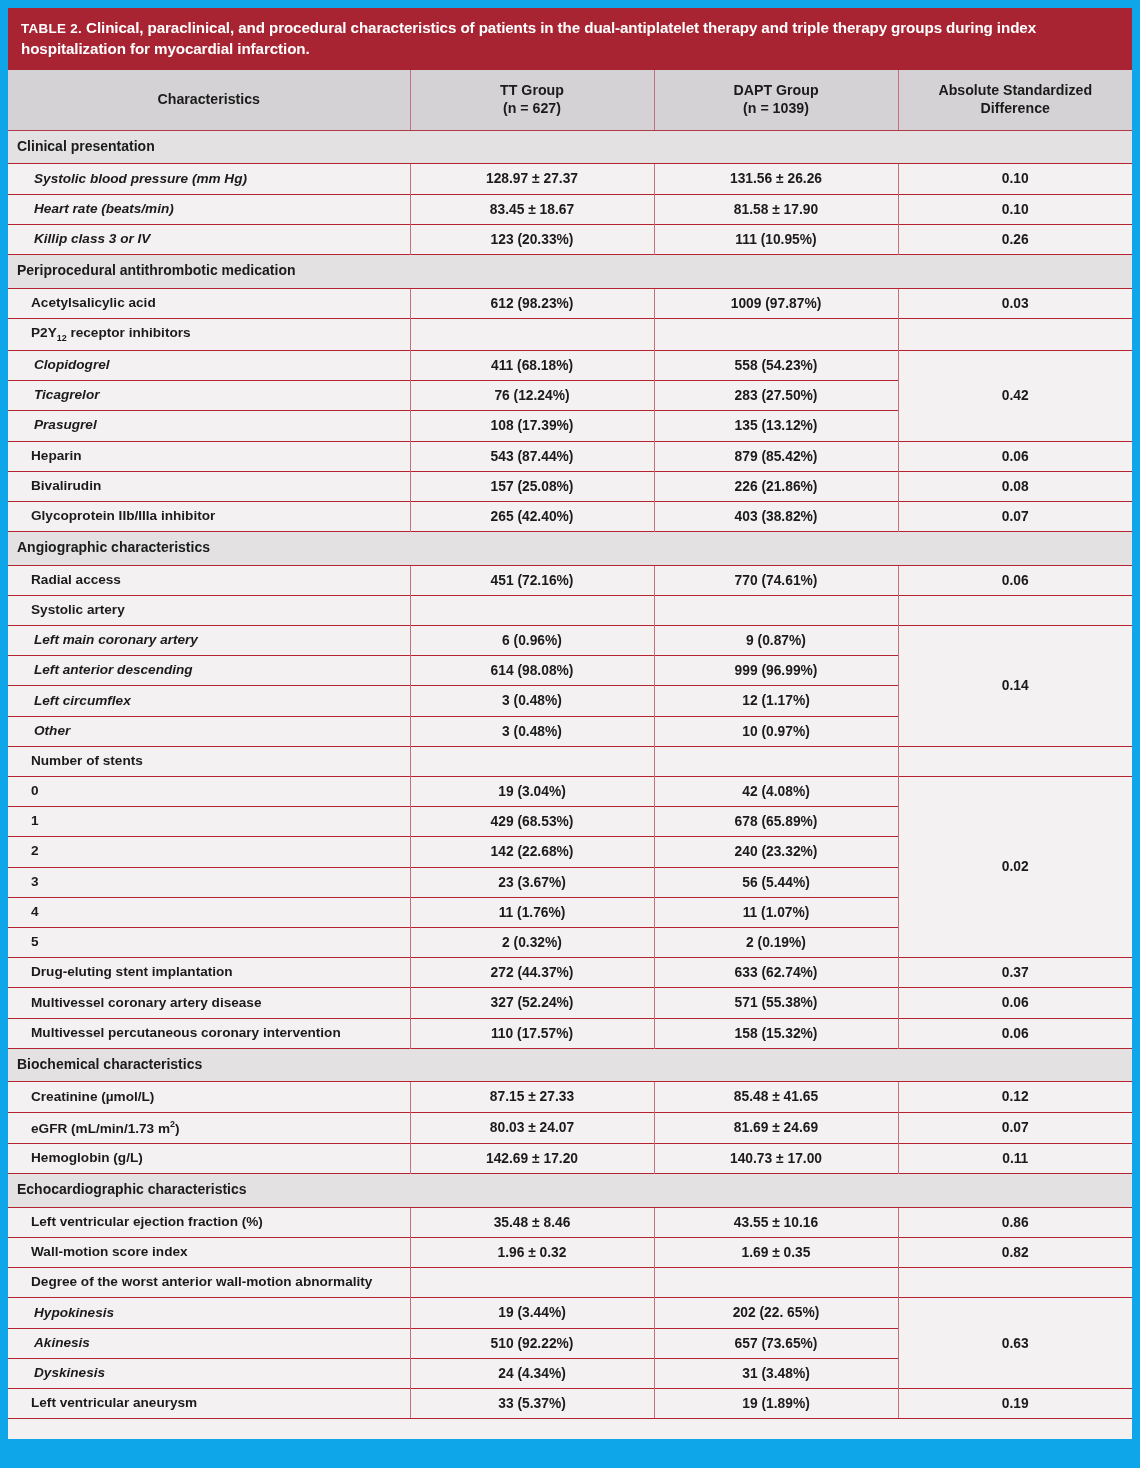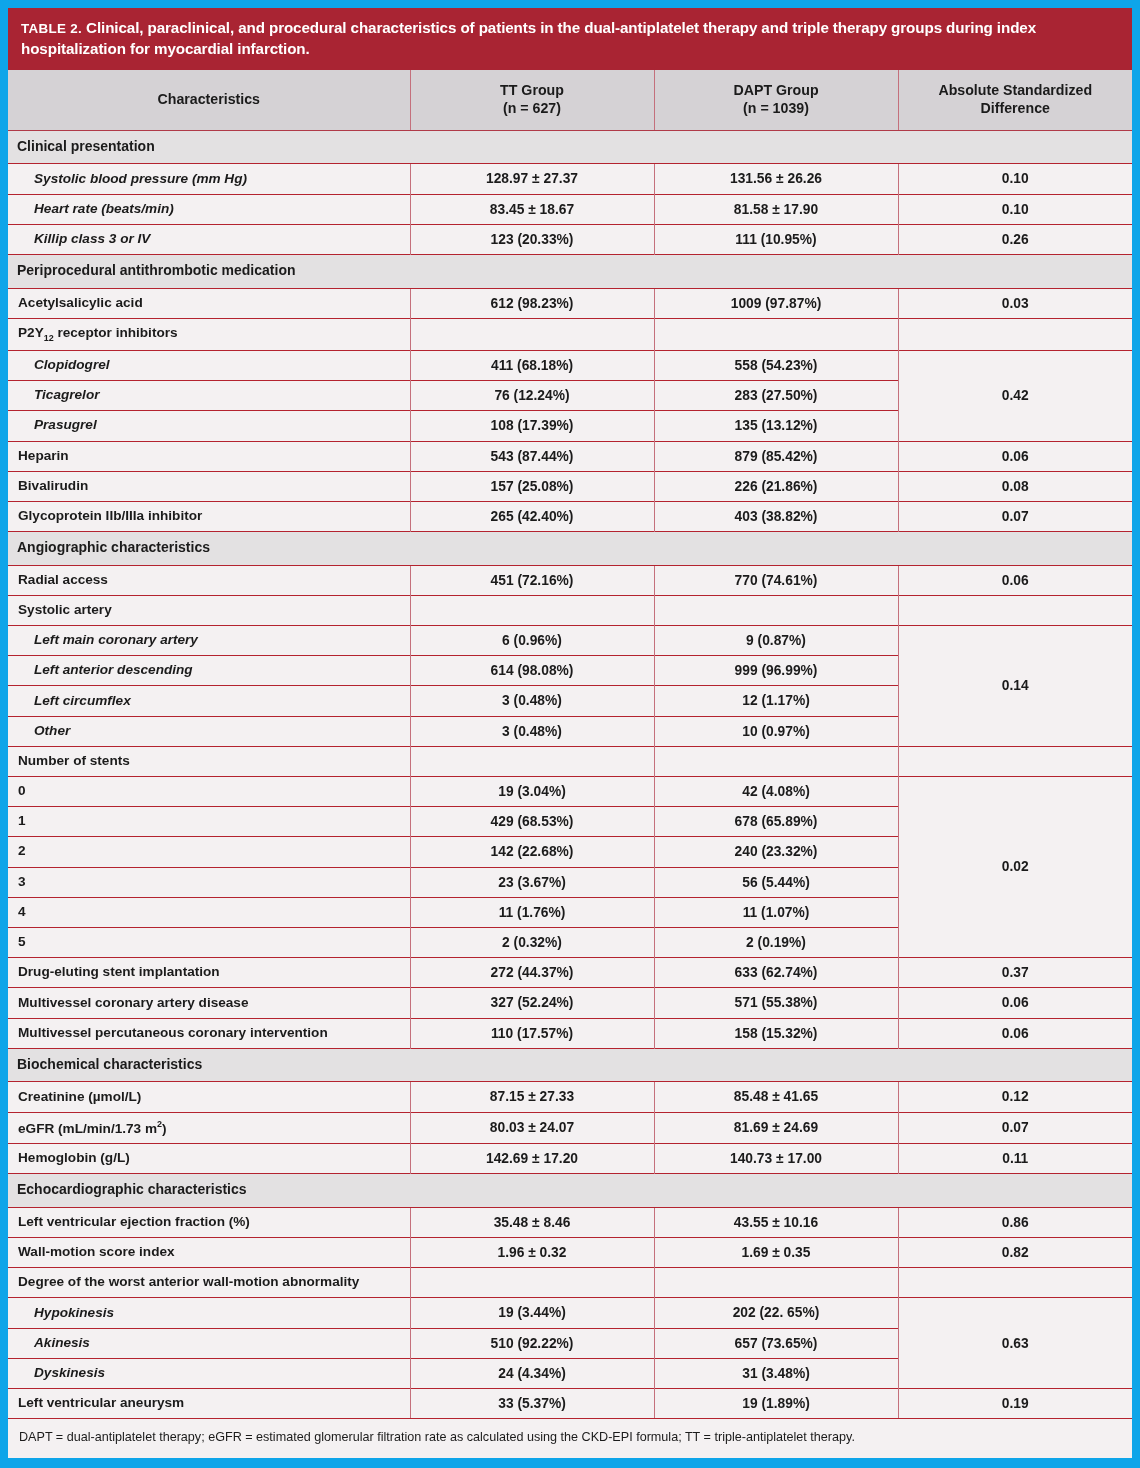--- a/index.html
+++ b/index.html
@@ -75,21 +75,21 @@
 
   tbody tr.section-row td {
     background: #E3E1E2;
     border-left: none;
     border-top: 1.4px solid #B4232F;
     font-weight: bold;
     font-size: 14px;
     padding: 7px 9px 8px 9px;
   }
 
-  td.label      { text-align: left; font-weight: bold; padding-left: 10px; }
+  td.label      { text-align: left; font-weight: bold; padding-left: 23px; }
   td.label.ind1 { padding-left: 26px; font-style: italic; }
   td.val        { text-align: center; font-weight: bold; font-size: 13.8px; }
   td.asd        { text-align: center; font-weight: bold; font-size: 13.8px; }
   td.asd.merged { vertical-align: middle; }
 
   sub, sup { font-size: 0.66em; font-weight: bold; }
 
   
   .footnotes {
     background: #F4F1F2;
@@ -360,17 +360,16 @@
           <tr>
             <td class="label">Left ventricular aneurysm</td>
             <td class="val">33 (5.37%)</td>
             <td class="val">19 (1.89%)</td>
             <td class="asd">0.19</td>
           </tr>
         </tbody>
     </table>
 
     <div class="footnotes">
-      <div>DAPT = dual-antiplatelet therapy; eGFR = estimated glomerular filtration rate as calculated using the CKD-EPI formula; TT = triple-antiplatelet therapy.</div>
     </div>
 
   </div>
 </div>
 
 </body></html>

